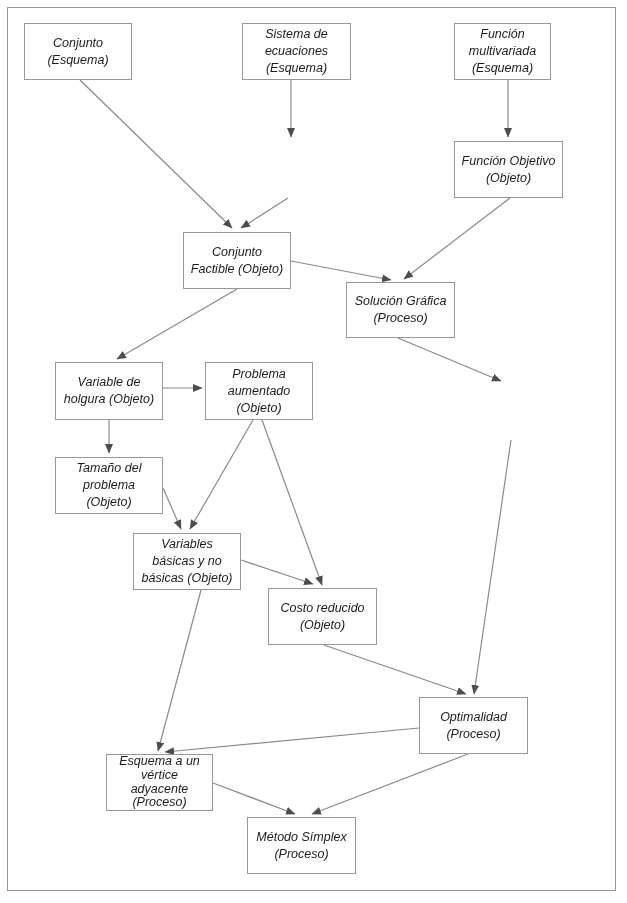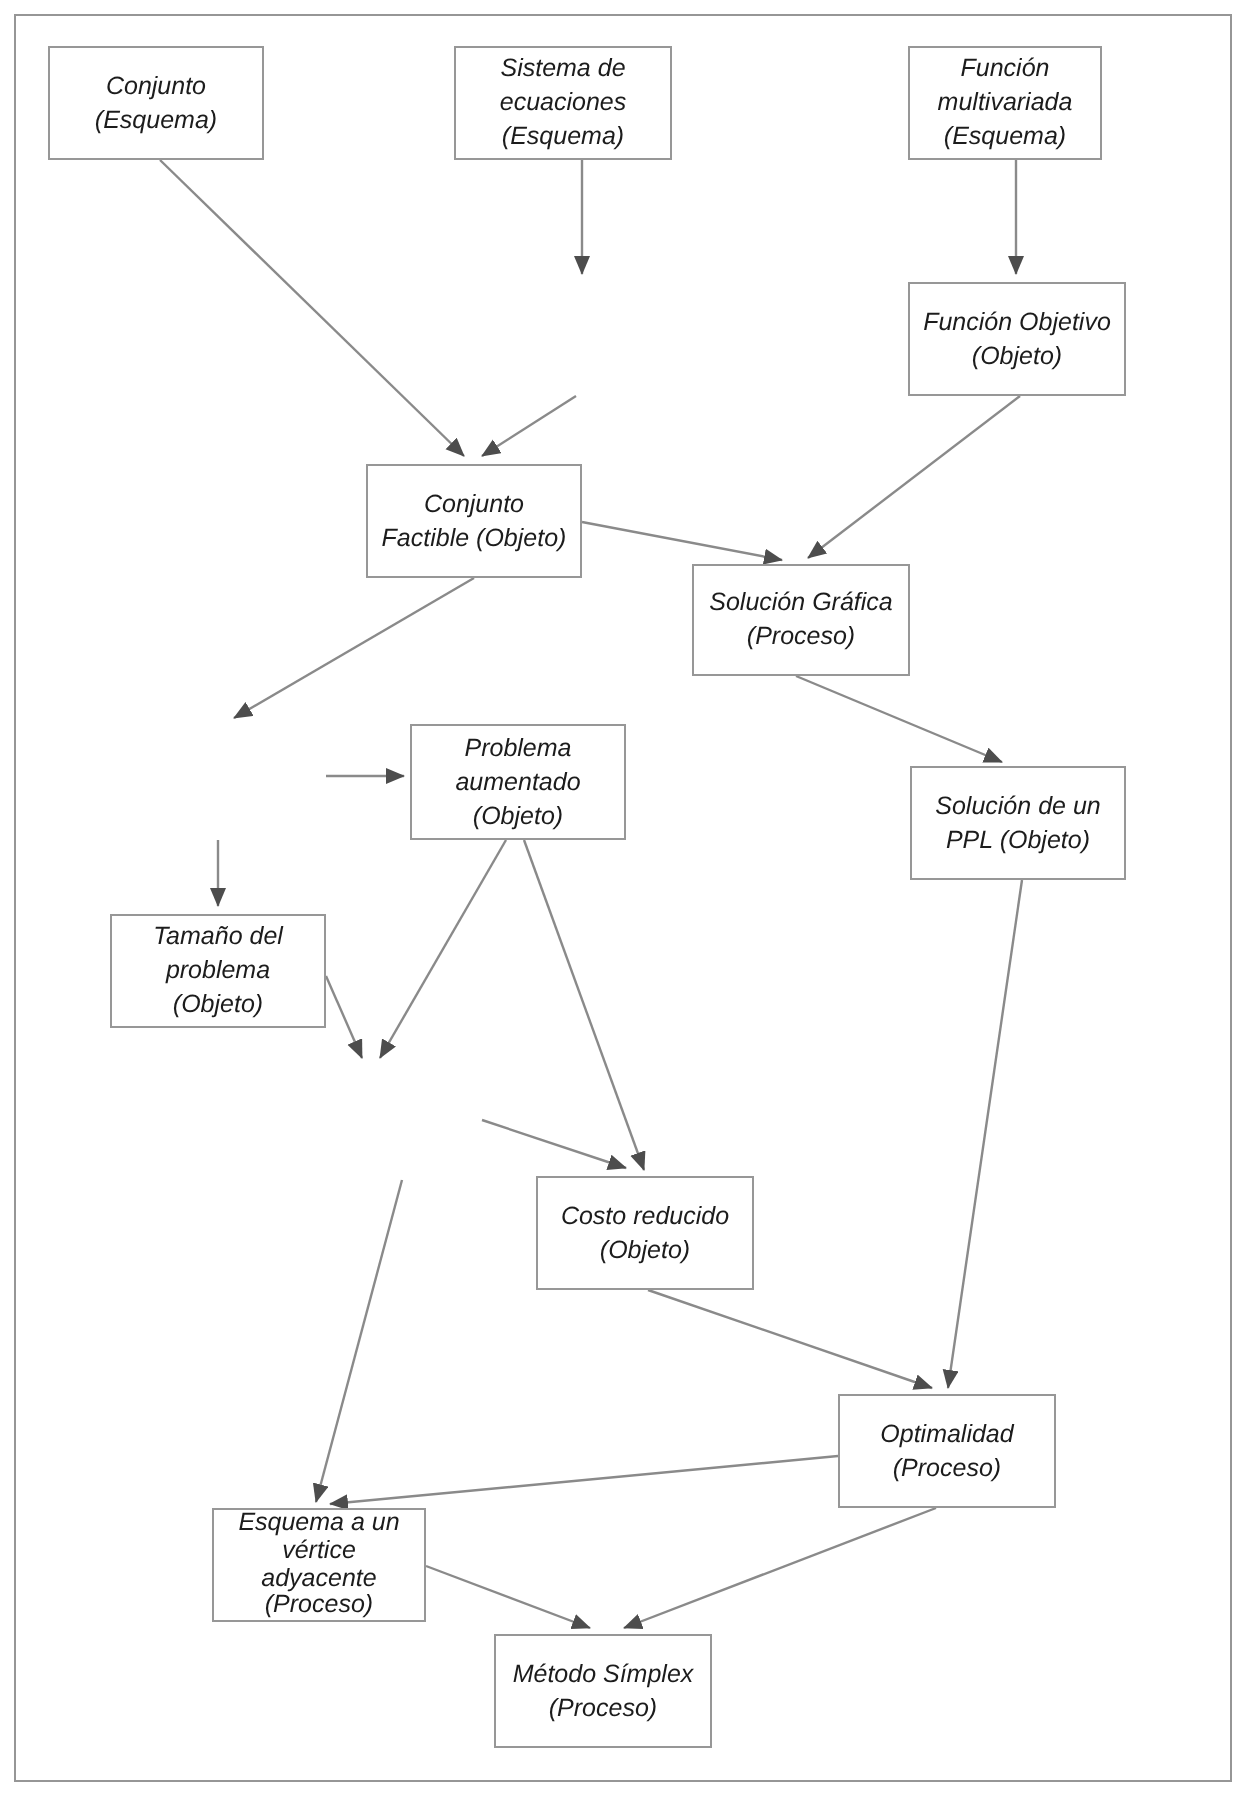--- a/index.html
+++ b/index.html
@@ -81,21 +81,21 @@
       <line x1="201" y1="590" x2="158" y2="751" class="edge" marker-end="url(#arrow)"></line>
       <line x1="213" y1="783" x2="295" y2="814" class="edge" marker-end="url(#arrow)"></line>
       <line x1="468" y1="754" x2="312" y2="814" class="edge" marker-end="url(#arrow)"></line>
     </svg>
 
   <div class="box" style="left:24px;top:23px;width:108px;height:57px">
     <span class="box-label">Conjunto
 (Esquema)</span>
   </div>
 
-  <div class="box" style="left:227px;top:23px;width:109px;height:57px">
+  <div class="box" style="left:242px;top:23px;width:109px;height:57px">
     <span class="box-label">Sistema de
 ecuaciones
 (Esquema)</span>
   </div>
 
   <div class="box" style="left:454px;top:23px;width:97px;height:57px">
     <span class="box-label">Función
 multivariada
 (Esquema)</span>
   </div>
@@ -109,43 +109,48 @@
   <div class="box" style="left:183px;top:232px;width:108px;height:57px">
     <span class="box-label">Conjunto
 Factible (Objeto)</span>
   </div>
 
   <div class="box" style="left:346px;top:282px;width:109px;height:56px">
     <span class="box-label">Solución Gráfica
 (Proceso)</span>
   </div>
 
+  <div class="box" style="left:55px;top:362px;width:108px;height:58px">
+    <span class="box-label">Variable de
+holgura (Objeto)</span>
+  </div>
 
   <div class="box" style="left:205px;top:362px;width:108px;height:58px">
     <span class="box-label">Problema
 aumentado
 (Objeto)</span>
   </div>
 
   <div class="box" style="left:55px;top:457px;width:108px;height:57px">
     <span class="box-label">Tamaño del
 problema
 (Objeto)</span>
   </div>
 
+  <div class="box" style="left:133px;top:533px;width:108px;height:57px">
+    <span class="box-label">Variables
+básicas y no
+básicas (Objeto)</span>
+  </div>
 
   <div class="box" style="left:268px;top:588px;width:109px;height:57px">
     <span class="box-label">Costo reducido
 (Objeto)</span>
   </div>
 
-  <div class="box" style="left:455px;top:383px;width:108px;height:57px">
-    <span class="box-label">Solución de un
-PPL (Objeto)</span>
-  </div>
 
   <div class="box" style="left:419px;top:697px;width:109px;height:57px">
     <span class="box-label">Optimalidad
 (Proceso)</span>
   </div>
 
   <div class="box" style="left:106px;top:754px;width:107px;height:57px">
     <span class="box-label tight">Esquema a un
 vértice
 adyacente

